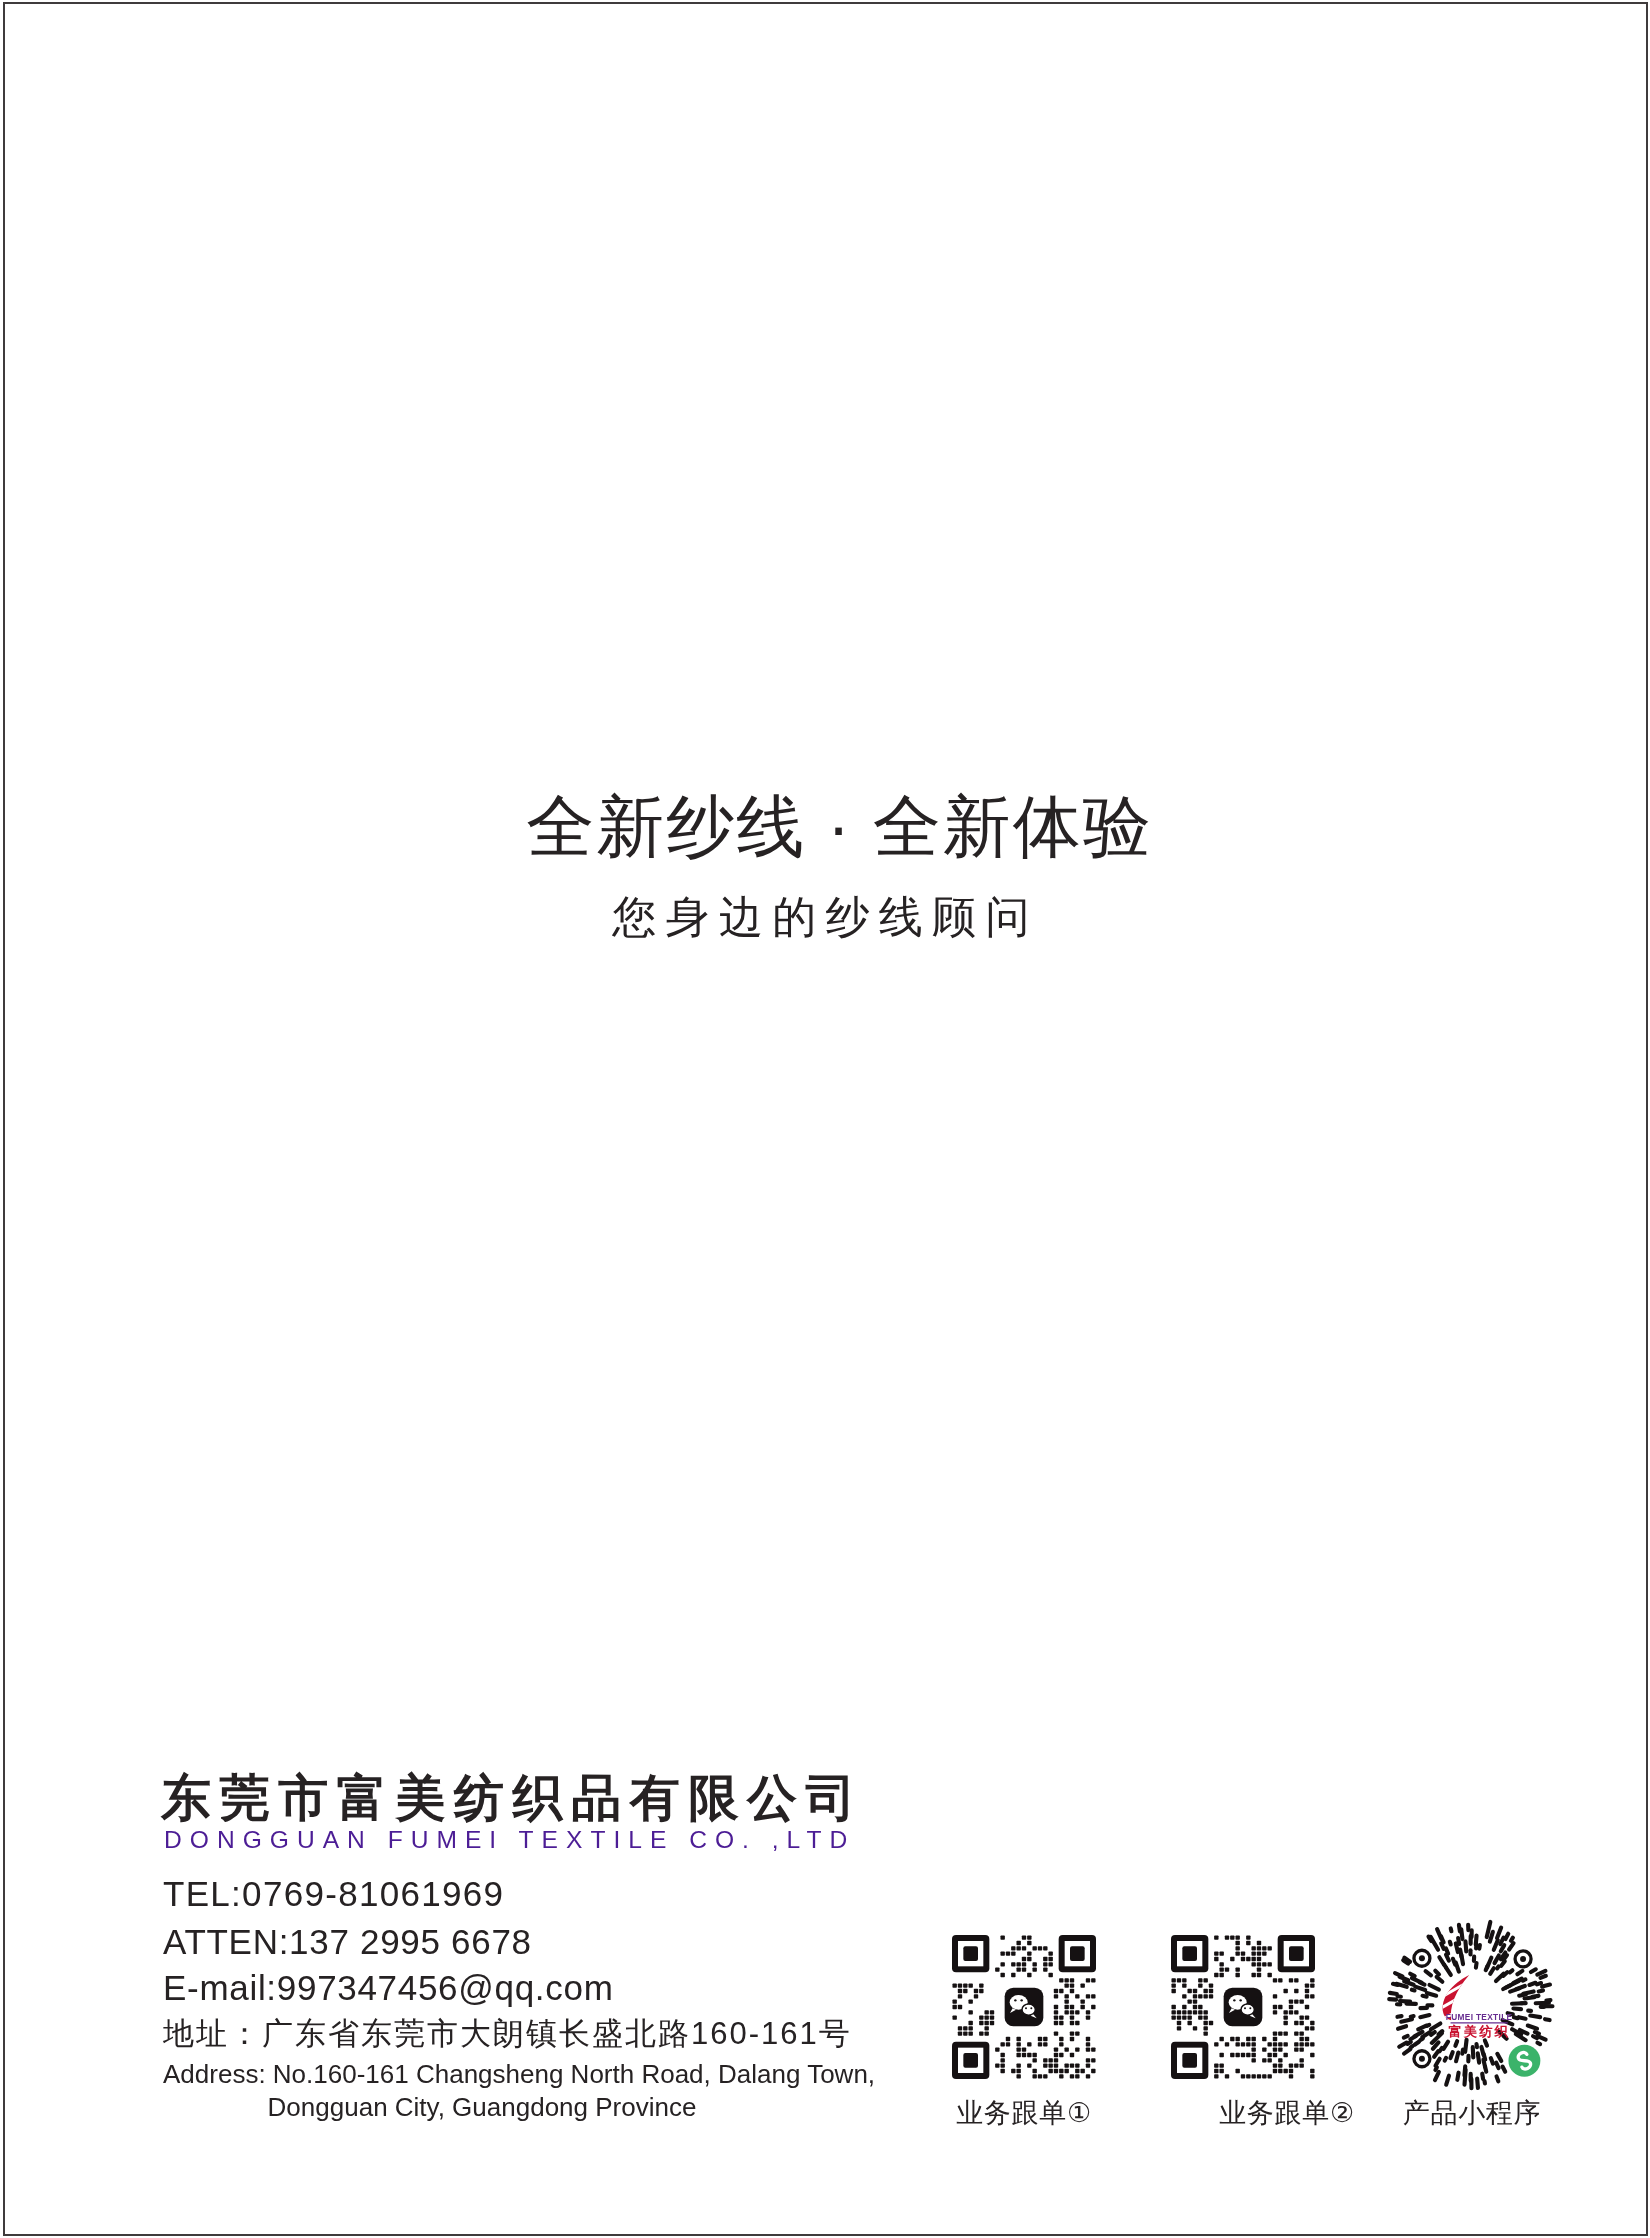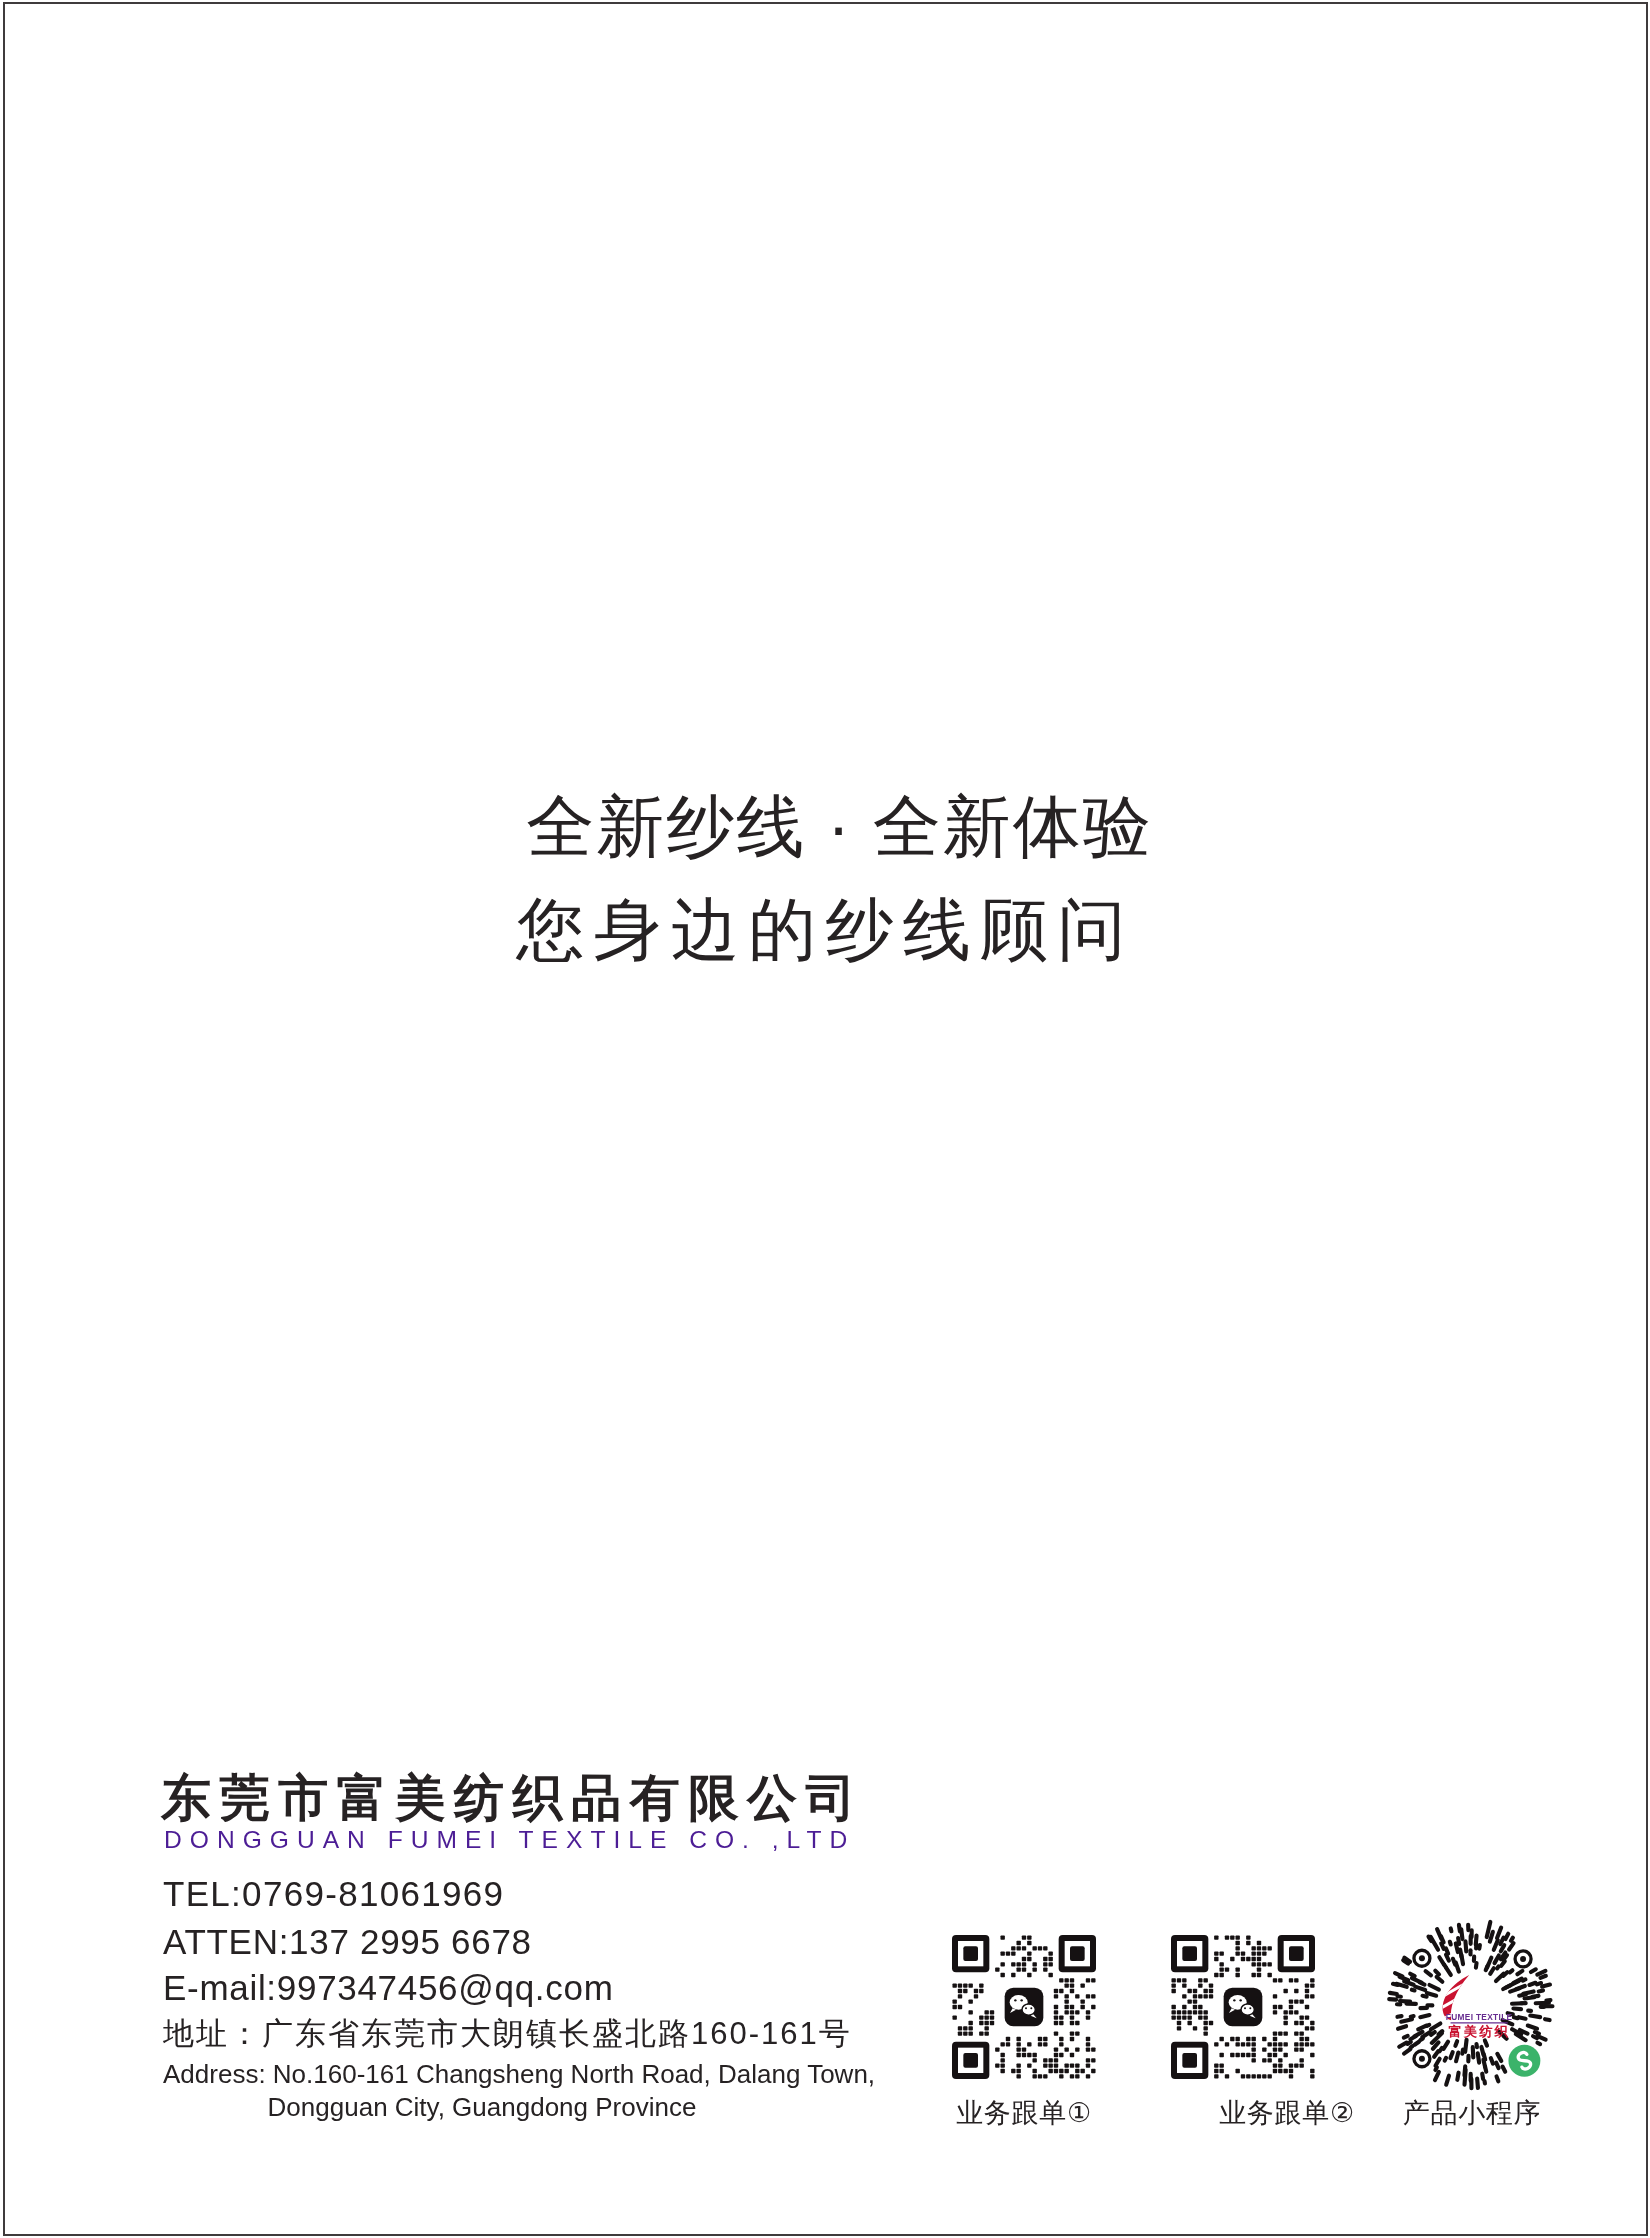--- a/index.html
+++ b/index.html
@@ -11,21 +11,21 @@
   }
   .page-border{
     position:absolute;left:2.7px;top:2px;right:3.3px;bottom:3.3px;
     border:2px solid var(--border,#3f3b3c);
     pointer-events:none;
   }
   .abs{position:absolute;white-space:nowrap;line-height:1;text-align:right;}
   
   .slogan{position:absolute;left:0;right:0;top:792px;text-align:center;}
   .slogan-line1{font-size:68px;letter-spacing:2px;line-height:1;padding-left:28px;}
-  .slogan-line2{font-size:68px;letter-spacing:9.3px;line-height:1;margin-top:35px;}
+  .slogan-line2{font-size:44px;letter-spacing:9.3px;line-height:1;margin-top:35px;}
   
   .company-cn{left:161px;top:1773px;font-size:50px;font-weight:700;letter-spacing:8.6px;}
   .company-en{left:164px;top:1828px;font-size:24.6px;letter-spacing:8px;color:#4c1d95;}
   .line-tel{left:163px;top:1876px;font-size:35px;letter-spacing:1.3px;}
   .line-atten{left:163px;top:1924px;font-size:35px;letter-spacing:0.7px;}
   .line-email{left:163px;top:1970px;font-size:35px;letter-spacing:0.7px;}
   .line-addr-cn{left:163px;top:2018px;font-size:31px;letter-spacing:2px;}
   .line-addr-en1{left:163px;top:2061px;font-size:26px;}
   .line-addr-en2{left:163px;top:2094px;width:638px;text-align:center;font-size:26px;}
   

